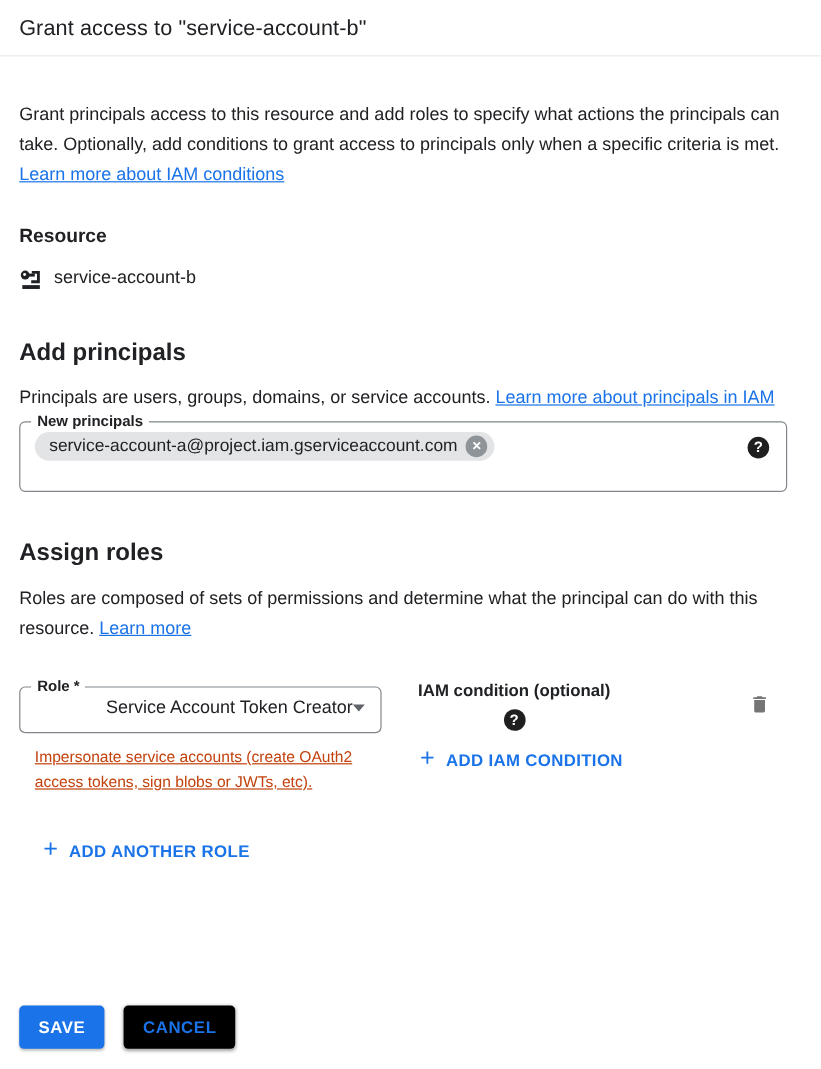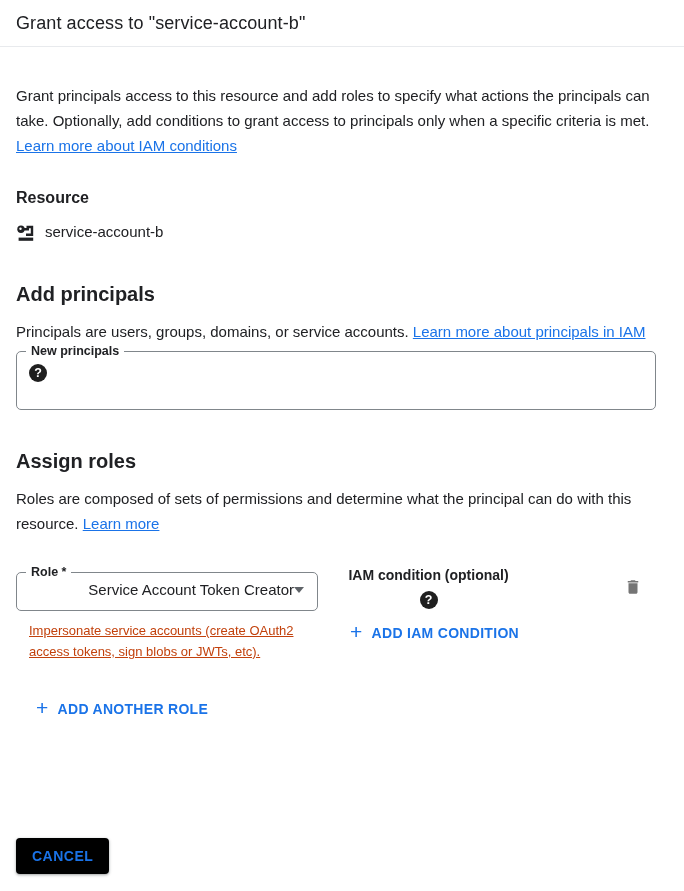--- a/index.html
+++ b/index.html
@@ -243,20 +243,24 @@
     <span>service-account-b</span>
   </div>
 
   <h2 class="section-heading">Add principals</h2>
 
   <p class="body-text section-desc"><span>Principals are users, groups, domains, or service accounts. </span><a class="link">Learn more about principals in IAM</a></p>
 
   <fieldset class="outlined principals-field">
     <legend>New principals</legend>
     <div class="principals-inner">
+      <span class="chip">
+        <span>service-account-a@project.iam.gserviceaccount.com</span>
+        <span class="chip-remove">✕</span>
+      </span>
       <span class="help-icon">?</span>
     </div>
   </fieldset>
 
   <h2 class="section-heading">Assign roles</h2>
 
   <p class="body-text section-desc"><span>Roles are composed of sets of permissions and determine what the principal can do with this resource. </span><a class="link">Learn more</a></p>
 
   <div class="roles-row">
 
@@ -295,14 +299,15 @@
   </div>
 
   <button class="text-button add-role-btn">
     <span class="plus-glyph">+</span>
     <span>ADD ANOTHER ROLE</span>
   </button>
 
 </div>
 
 <div class="footer">
+  <button class="btn btn-primary">SAVE</button>
   <button class="btn btn-secondary">CANCEL</button>
 </div>
 
 </body></html>

